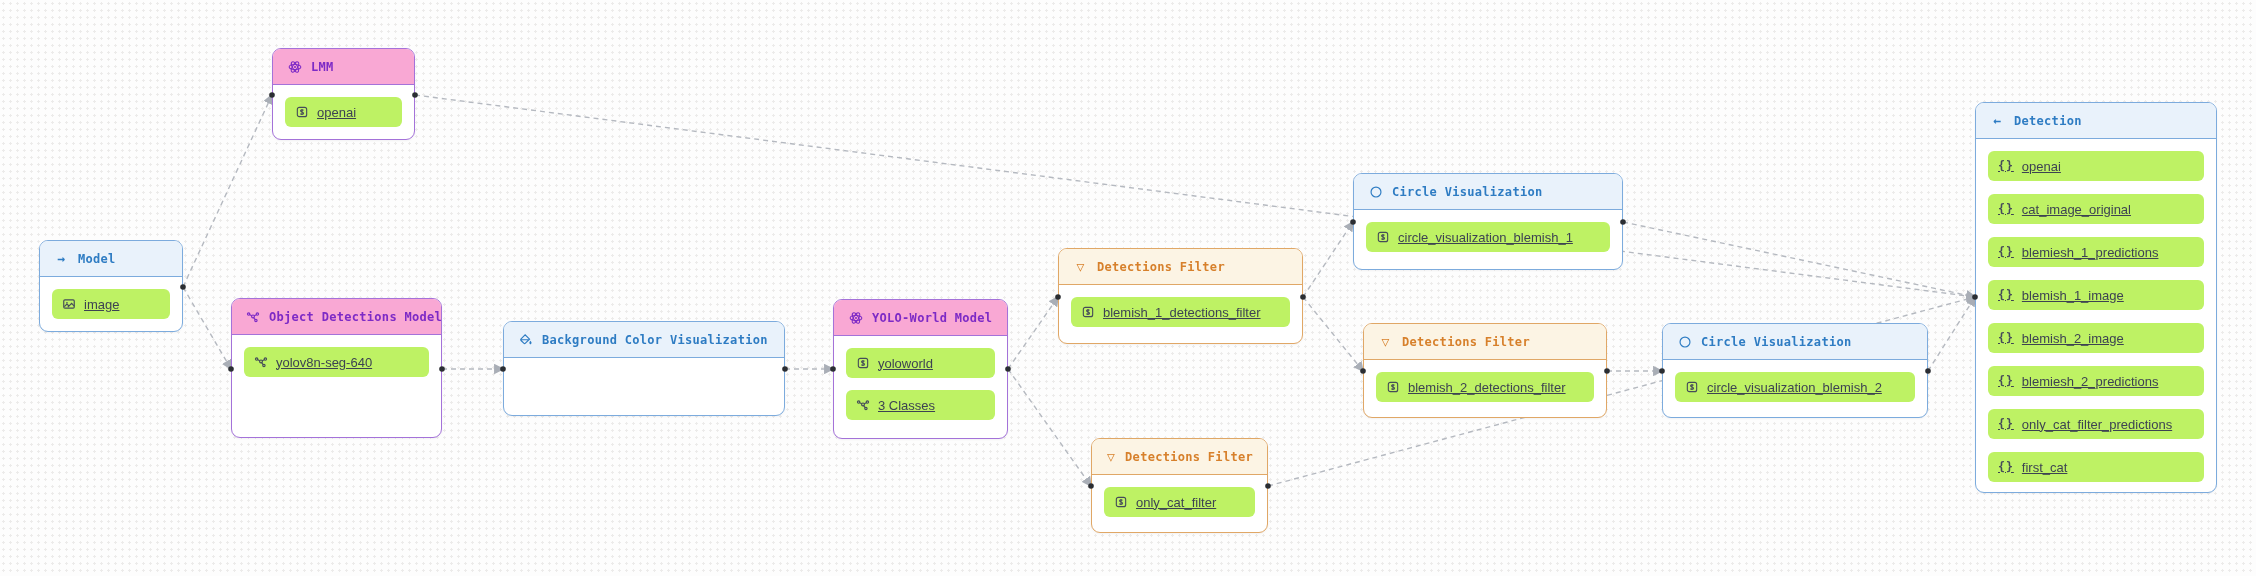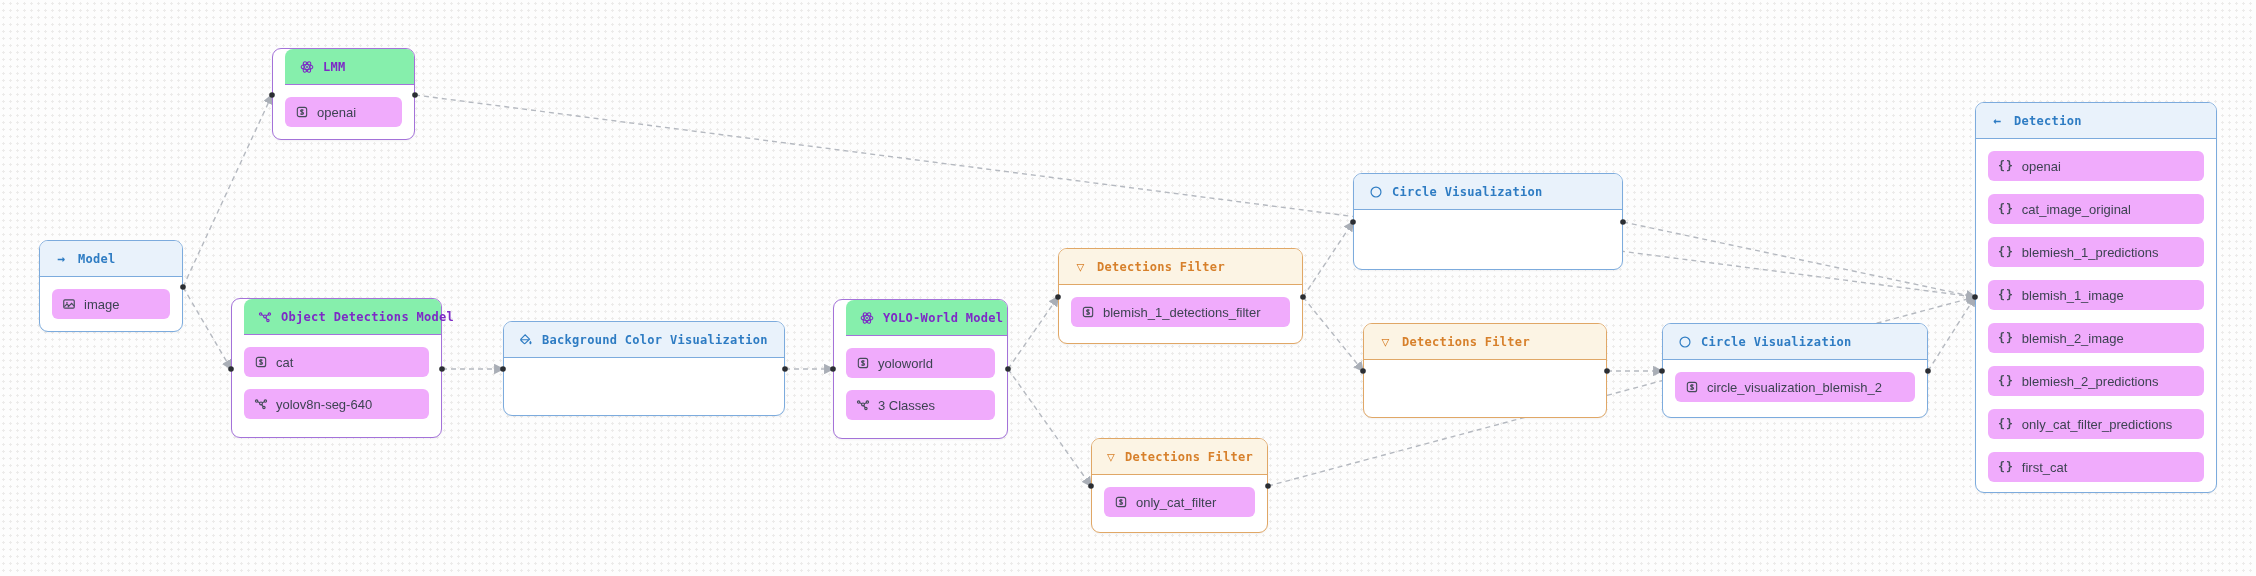--- a/index.html
+++ b/index.html
@@ -41,35 +41,36 @@
     white-space: nowrap;
   }
   .hd .ic { display: inline-flex; align-items: center; justify-content: center; width: 15px; height: 15px; font-size: 13px; line-height: 1; }
   .hd .ic svg { width: 14px; height: 14px; display: block; }
 
   .bd { display: flex; flex-direction: column; gap: 12px; padding: 12px; flex: 1 0 auto; }
   .item {
     display: flex; align-items: center; gap: 8px;
     height: 26px; min-height: 30px;
     padding: 0 10px;
-    background: #f0abfc;
+    background: #bef264;
     border-radius: 6px;
     font-size: 13px; color: #3d4352;
     white-space: nowrap;
     cursor: pointer;
+    text-decoration: underline;
   }
   .item .iic { display: inline-flex; align-items: center; color: #454c59; }
   .item .iic svg { width: 14px; height: 14px; display: block; }
   .item .iic.txt { font-family: "DejaVu Sans Mono", monospace; font-size: 11.5px; font-weight: 600; letter-spacing: 1px; }
 
   
   .blue   { border-color: #7cabdd; }
   .blue   > .hd { background: #e9f2fb; border-color: #7cabdd; color: #2e7cc3; }
   .purple { border-color: #a472d9; }
-  .purple > .hd { background: #86efac; border-color: #a472d9; color: #7d2ac6; margin-left: 12px; }
+  .purple > .hd { background: #f9a8d4; border-color: #a472d9; color: #7d2ac6; }
   .orange { border-color: #e0a766; }
   .orange > .hd { background: #fcf4e4; border-color: #e0a766; color: #d7802b; }
 
   
   #n-input { left: 39px;  top: 240px; width: 144px; height: 92px; }
   #n-lmm   { left: 272px; top: 48px;  width: 143px; height: 92px; }
   #n-odm   { left: 231px; top: 298px; width: 211px; height: 140px; }
   #n-bcv   { left: 503px; top: 321px; width: 282px; height: 95px; }
   #n-yolo  { left: 833px; top: 299px; width: 175px; height: 140px; }
   #n-df1   { left: 1058px; top: 248px; width: 245px; height: 96px; }
@@ -159,29 +160,20 @@
             <circle cx="19.5" cy="7" r="2"></circle>
             <circle cx="17" cy="18" r="2"></circle>
             <path d="M6.4 8 L10 10 M17.8 8 L14 10 M13 13 L15.8 16.4"></path>
           </svg>
         </span>
       <span>Object Detections Model</span>
     </div>
     <div class="bd">
       <div class="item">
         <span class="iic">
-            <svg viewBox="0 0 24 24" fill="none" stroke="currentColor" stroke-width="1.9">
-              <rect x="4" y="4" width="16" height="16" rx="3.5"></rect>
-              <path d="M14.6 9.3c-.6-.8-1.5-1.2-2.6-1.2-1.4 0-2.5.8-2.5 1.9 0 1.2 1.1 1.6 2.5 2 1.5.4 2.6.8 2.6 2 0 1.2-1.2 2-2.6 2-1.1 0-2.1-.5-2.7-1.3M12 6.7v10.6"></path>
-            </svg>
-          </span>
-        <span>cat</span>
-      </div>
-      <div class="item">
-        <span class="iic">
             <svg viewBox="0 0 24 24" fill="none" stroke="currentColor" stroke-width="2">
               <circle cx="12" cy="11" r="2.4"></circle>
               <circle cx="4.5" cy="7" r="2"></circle>
               <circle cx="19.5" cy="7" r="2"></circle>
               <circle cx="17" cy="18" r="2"></circle>
               <path d="M6.4 8 L10 10 M17.8 8 L14 10 M13 13 L15.8 16.4"></path>
             </svg>
           </span>
         <span>yolov8n-seg-640</span>
       </div>
@@ -257,26 +249,48 @@
 
   <div class="node blue" id="n-cv1">
     <div class="hd">
       <span class="ic">
           <svg viewBox="0 0 24 24" fill="none" stroke="currentColor" stroke-width="2">
             <circle cx="12" cy="12" r="8.5"></circle>
           </svg>
         </span>
       <span>Circle Visualization</span>
     </div>
+    <div class="bd">
+      <div class="item">
+        <span class="iic">
+            <svg viewBox="0 0 24 24" fill="none" stroke="currentColor" stroke-width="1.9">
+              <rect x="4" y="4" width="16" height="16" rx="3.5"></rect>
+              <path d="M14.6 9.3c-.6-.8-1.5-1.2-2.6-1.2-1.4 0-2.5.8-2.5 1.9 0 1.2 1.1 1.6 2.5 2 1.5.4 2.6.8 2.6 2 0 1.2-1.2 2-2.6 2-1.1 0-2.1-.5-2.7-1.3M12 6.7v10.6"></path>
+            </svg>
+          </span>
+        <span>circle_visualization_blemish_1</span>
+      </div>
+    </div>
   </div>
 
   <div class="node orange" id="n-df2">
     <div class="hd">
       <span class="ic">▽</span>
       <span>Detections Filter</span>
+    </div>
+    <div class="bd">
+      <div class="item">
+        <span class="iic">
+            <svg viewBox="0 0 24 24" fill="none" stroke="currentColor" stroke-width="1.9">
+              <rect x="4" y="4" width="16" height="16" rx="3.5"></rect>
+              <path d="M14.6 9.3c-.6-.8-1.5-1.2-2.6-1.2-1.4 0-2.5.8-2.5 1.9 0 1.2 1.1 1.6 2.5 2 1.5.4 2.6.8 2.6 2 0 1.2-1.2 2-2.6 2-1.1 0-2.1-.5-2.7-1.3M12 6.7v10.6"></path>
+            </svg>
+          </span>
+        <span>blemish_2_detections_filter</span>
+      </div>
     </div>
   </div>
 
   <div class="node blue" id="n-cv2">
     <div class="hd">
       <span class="ic">
           <svg viewBox="0 0 24 24" fill="none" stroke="currentColor" stroke-width="2">
             <circle cx="12" cy="12" r="8.5"></circle>
           </svg>
         </span>

